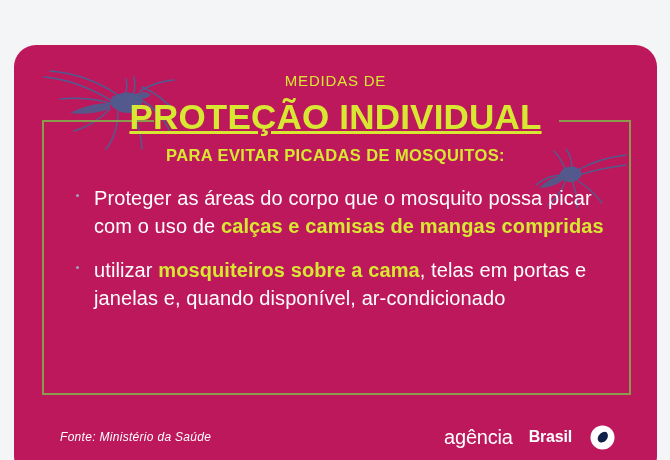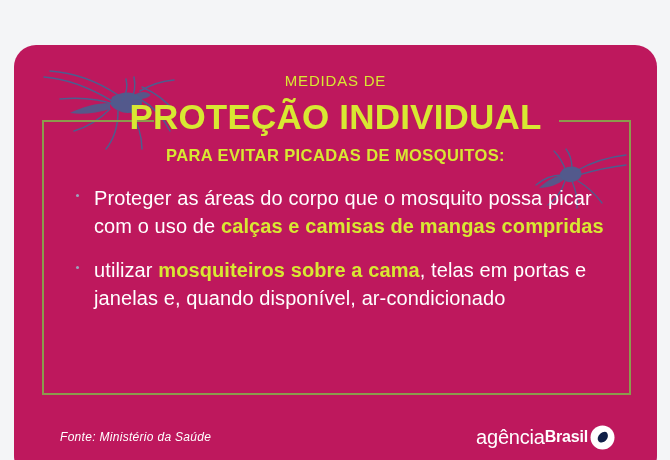--- a/index.html
+++ b/index.html
@@ -86,20 +86,21 @@
     line-height: 1;
   }
   .title {
     margin-top: 11px;
     color: #d8e832;
     font-size: 35px;
     font-weight: bold;
     letter-spacing: 0.2px;
     line-height: 1;
     white-space: nowrap;
+    text-decoration: underline;
   }
   .subtitle {
     margin-top: 13px;
     color: #d8e832;
     font-size: 16.5px;
     letter-spacing: 0.4px;
     font-weight: 700;
     line-height: 1;
   }
 
@@ -152,20 +153,21 @@
     letter-spacing: 0.3px;
     white-space: nowrap;
   }
   .logo {
     position: absolute;
     right: 42px;
     top: 14px;
     display: flex;
     align-items: center;
     height: 30px;
+    gap: 16px;
   }
   .logo-agencia {
     color: #ffffff;
     font-size: 20px;
     font-weight: 400;
     letter-spacing: -0.2px;
   }
   .logo-brasil {
     color: #ffffff;
     font-size: 16px;

